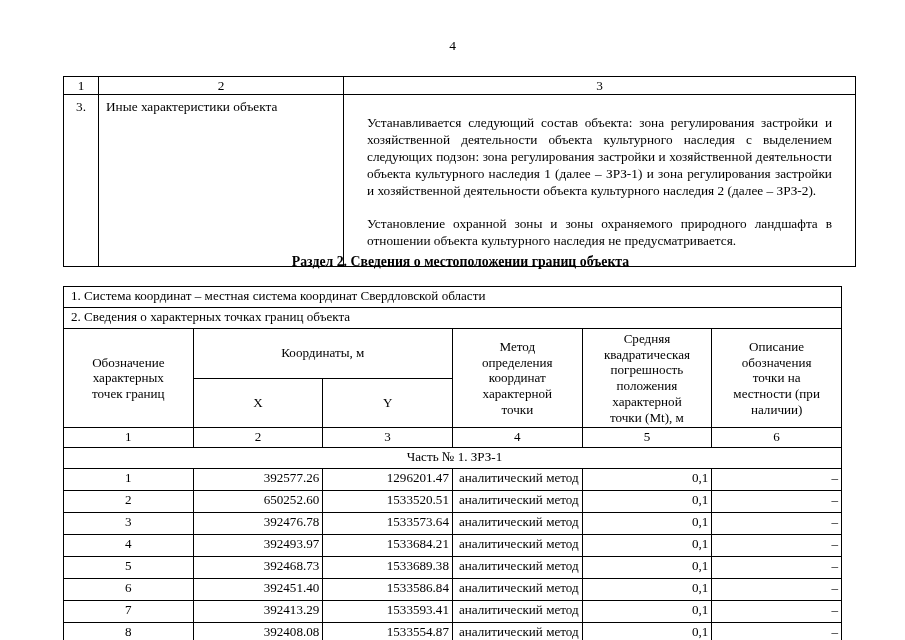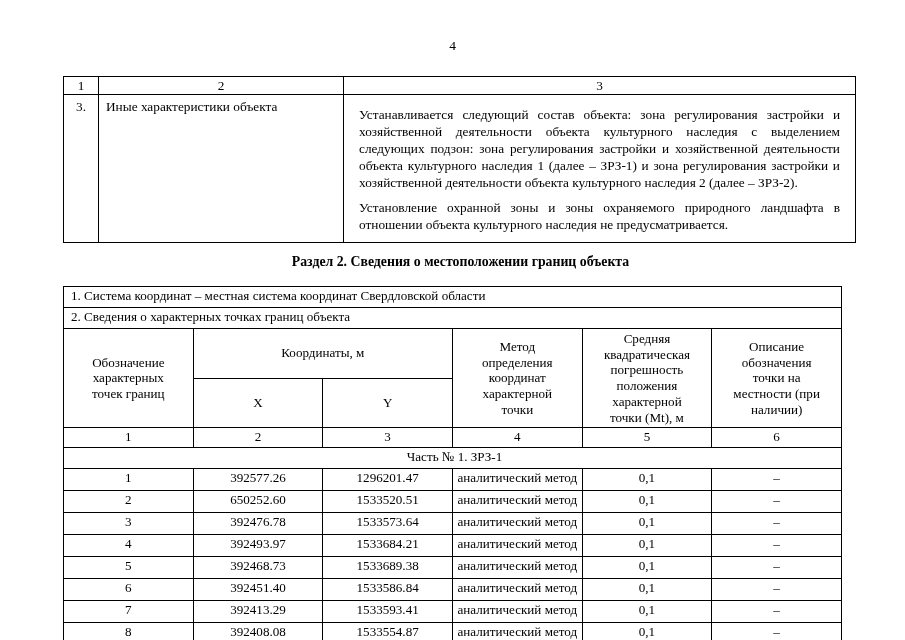--- a/index.html
+++ b/index.html
@@ -57,21 +57,21 @@
     padding: 0 2px;
     font-size: 13.3px;
   }
   .tbl-characteristics td.c1 { width: 30px; text-align: center; }
   .tbl-characteristics td.c2 { width: 240px; }
   .tbl-characteristics td.c3 { width: 507px; }
   .cell-num { text-align: center; padding-top: 3px; }
   .cell-name { padding-top: 3px; padding-left: 7px; }
   .cell-desc { padding-top: 3px; padding-left: 7px; padding-right: 7px; }
   .just { text-align: justify; text-justify: inter-word; }
-  .just p { margin: 8px; }
+  .just p { margin: 16px; }
   .just p + p { margin-top: 0px; }
 
   
   .section-heading {
     position: absolute;
     top: 254px;
     left: 0;
     width: 905px;
     text-align: center;
     font-size: 13.8px;
@@ -98,21 +98,21 @@
   .tbl-coords .hdr {
     text-align: center;
     vertical-align: middle;
     line-height: 1.2;
     padding: 2px 18px;
   }
   .tbl-coords .colnum {
     text-align: center;
     height: 16px;
   }
-  .tbl-coords .ctr { text-align: center; margin-top: 14px; }
+  .tbl-coords .ctr { text-align: right; margin-top: 14px; }
   .tbl-coords .num-cell { text-align: center; height: 19px; }
   .tbl-coords .part-row td {
     text-align: center;
     padding-left: 7px;
     height: 18px;
   }
   .w-desig  { width: 92px; }
   .w-x      { width: 92px; }
   .w-y      { width: 92px; }
   .w-method { width: 180px; }

